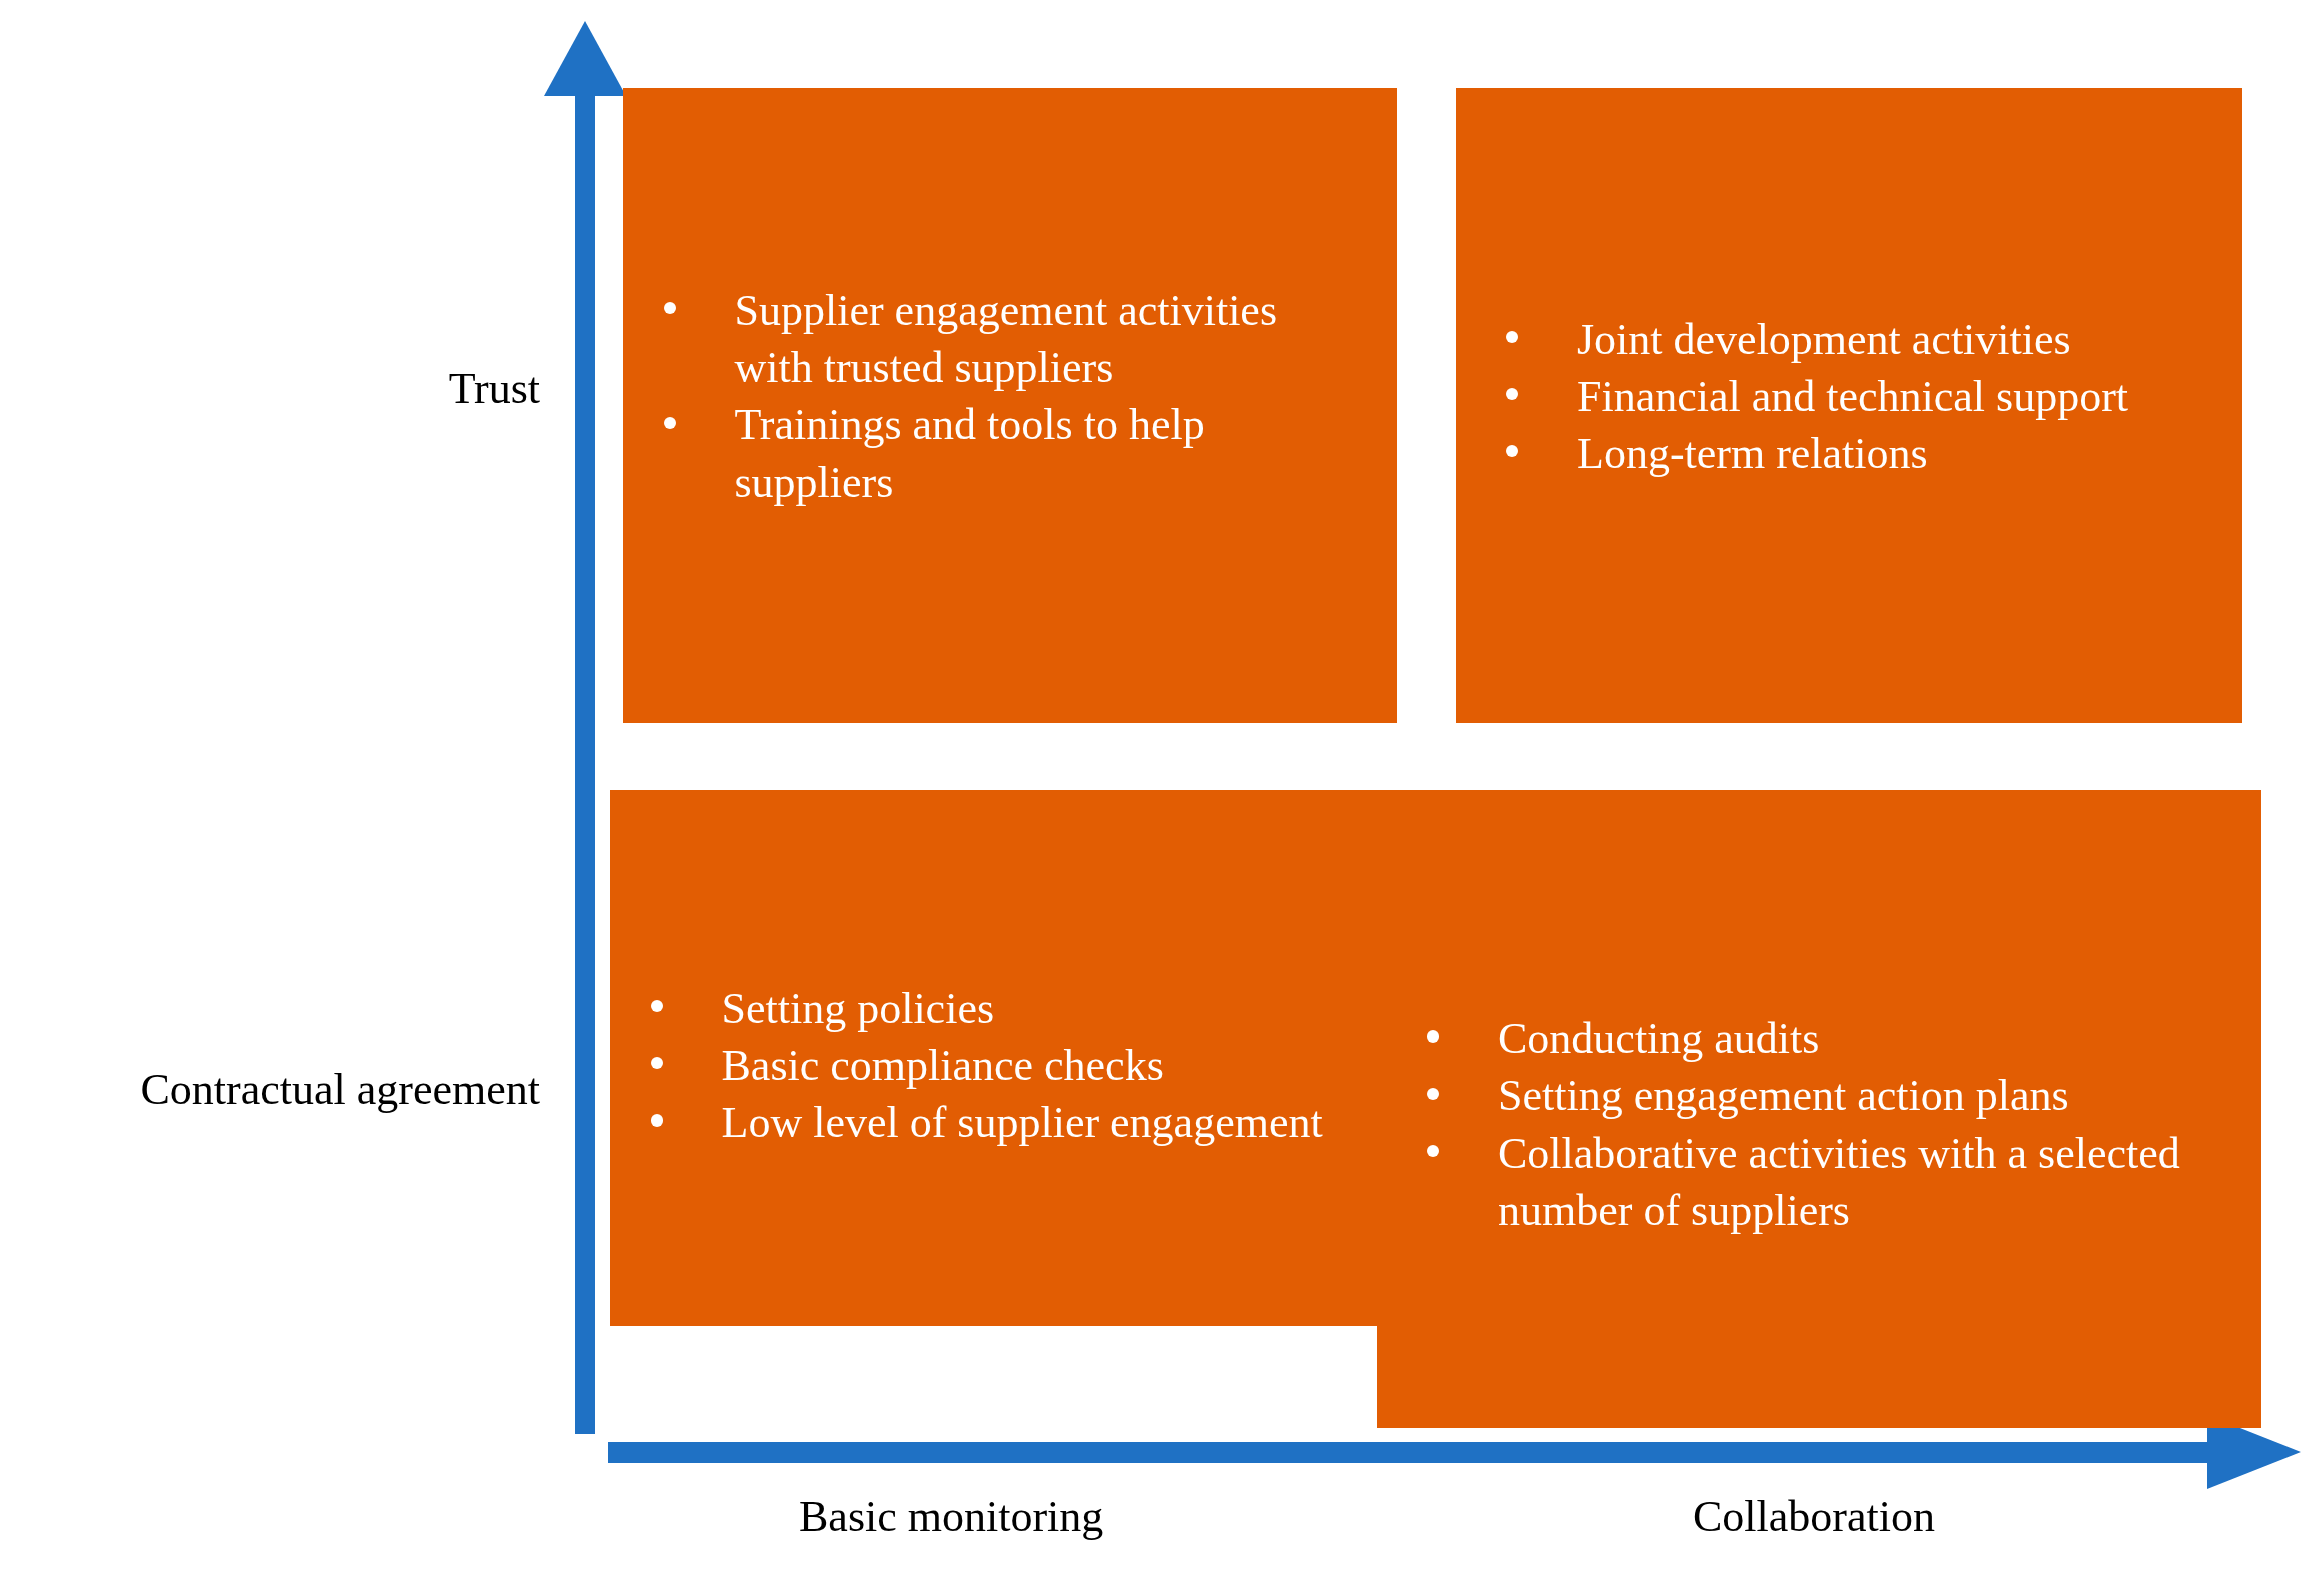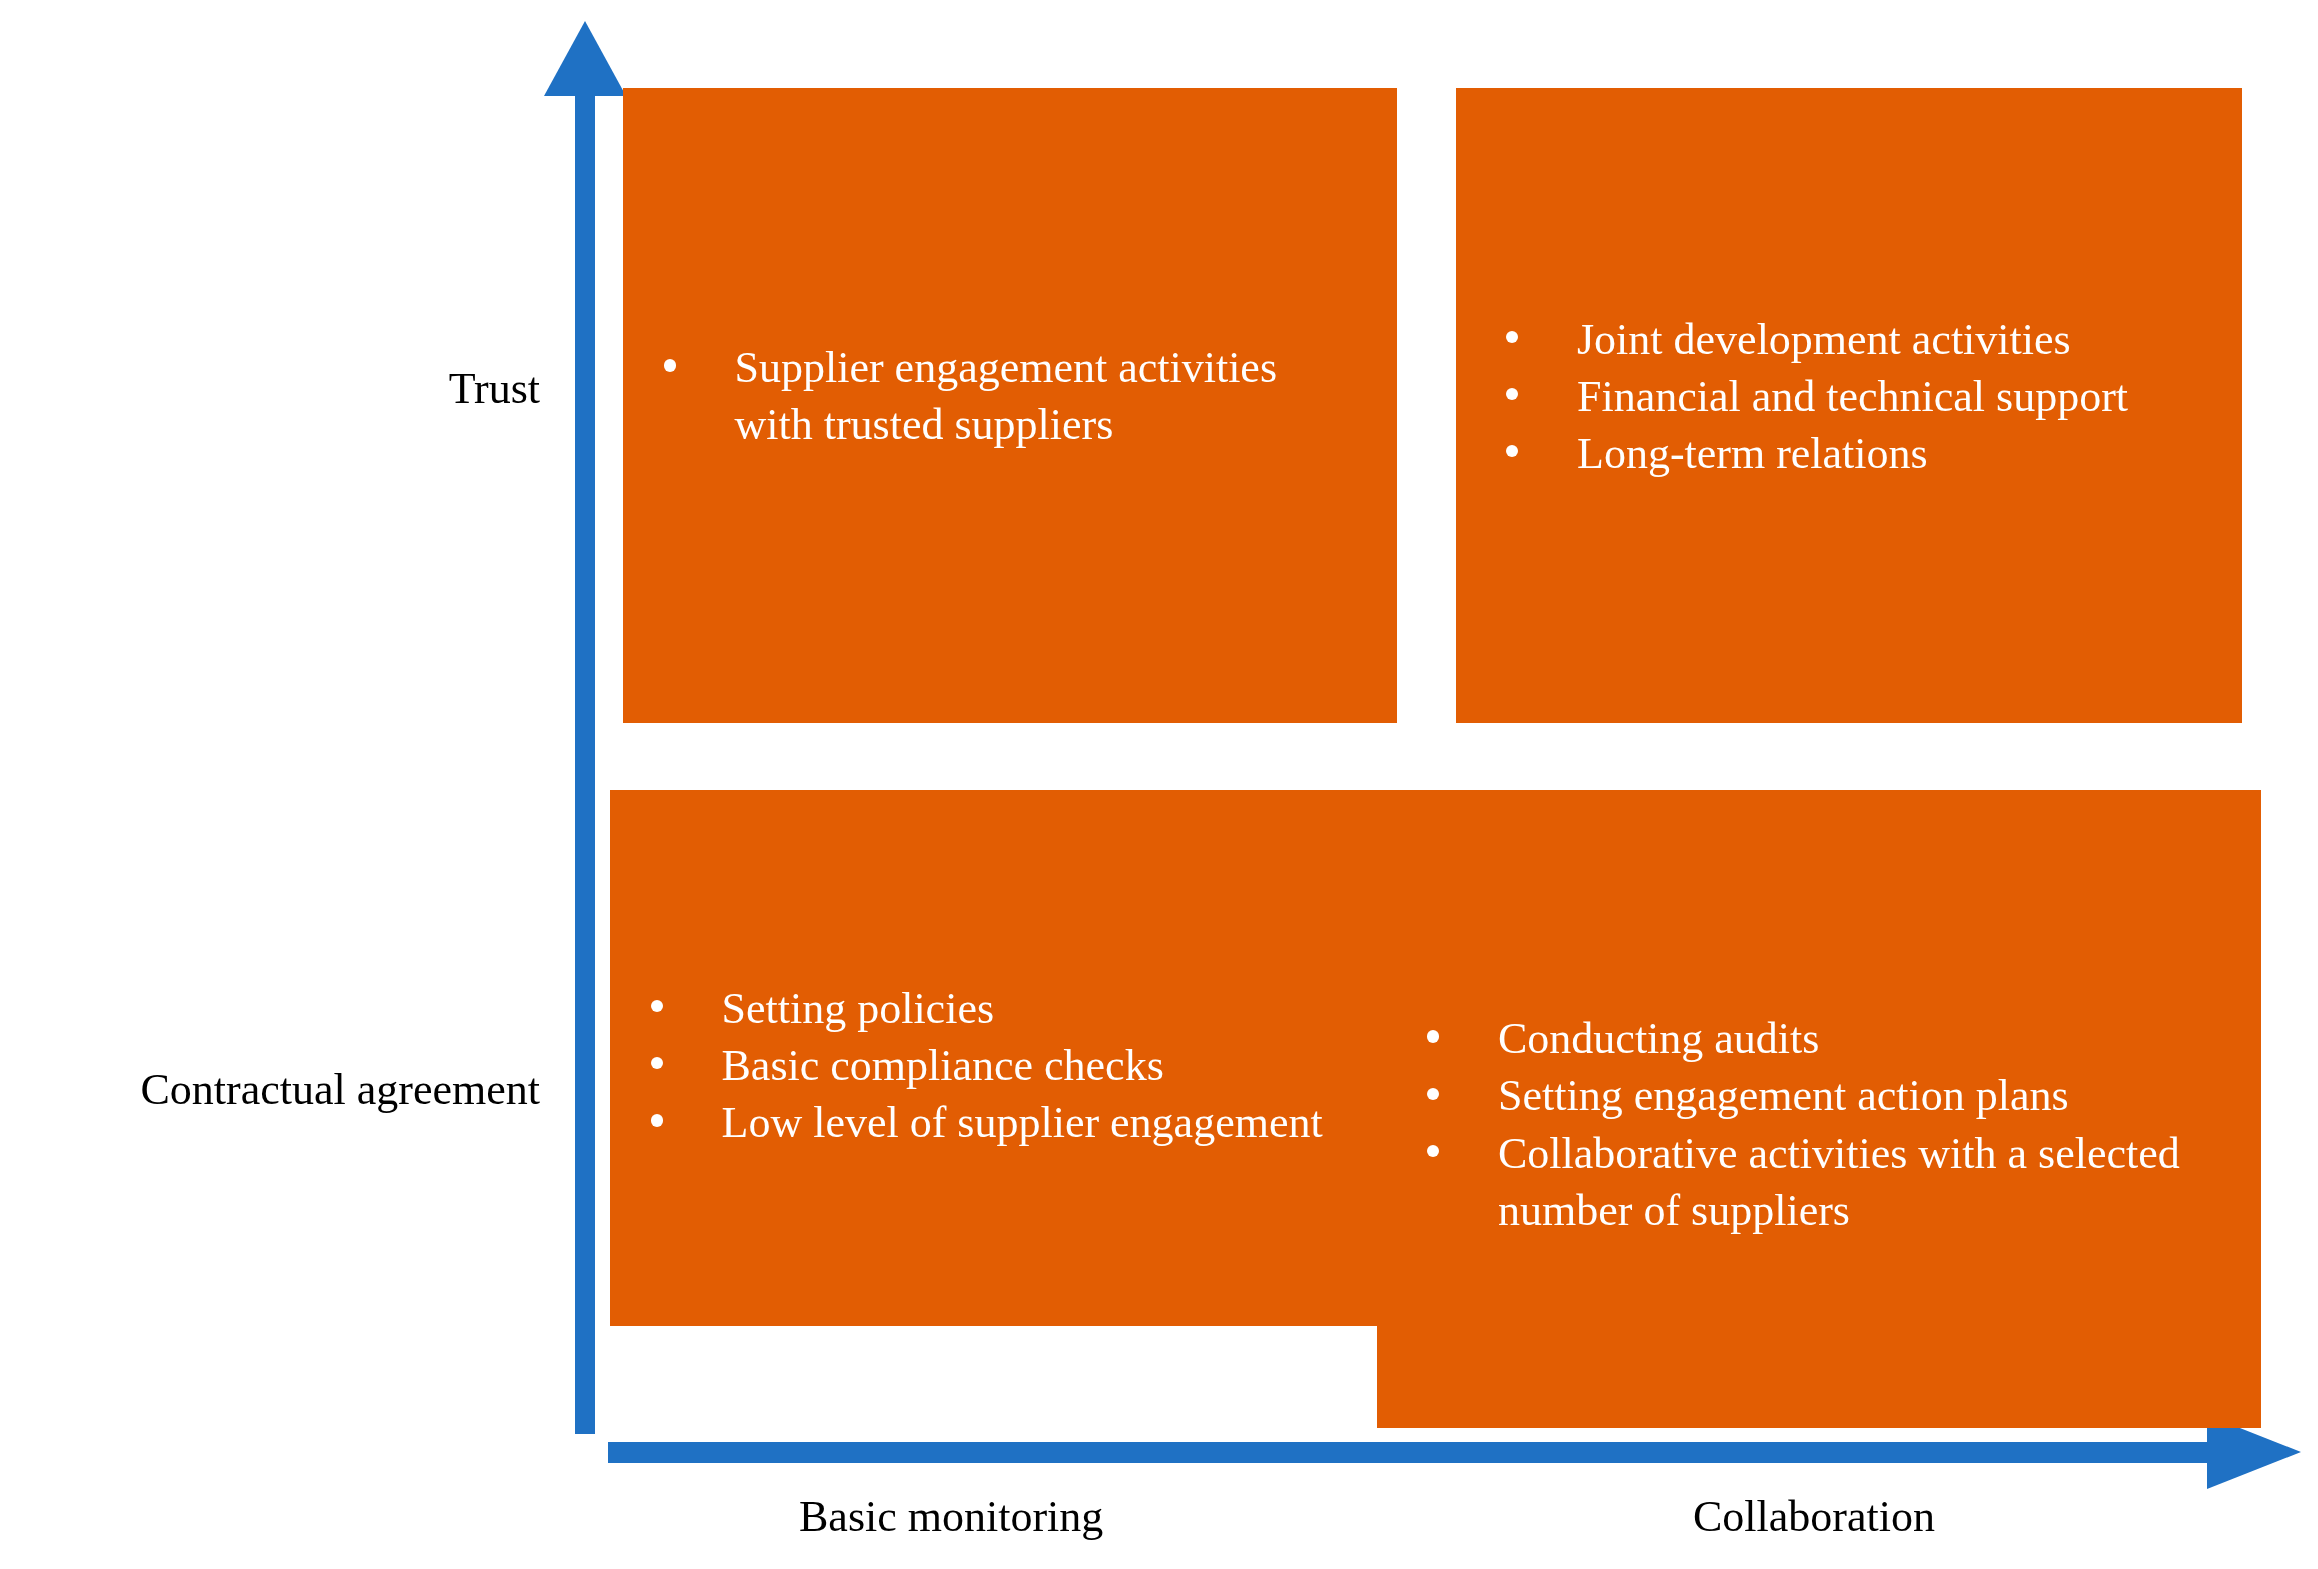--- a/index.html
+++ b/index.html
@@ -143,20 +143,24 @@
   <div class="axis-label label-x-left">Basic monitoring</div>
 
   <div class="axis-label label-x-right">Collaboration</div>
 
   <div class="quadrant q-tl">
     <ul class="bullet-list">
       <li class="bullet-item">
         <span class="bullet-dot"></span>
         <span>Supplier engagement activities with trusted suppliers</span>
       </li>
+      <li class="bullet-item">
+        <span class="bullet-dot"></span>
+        <span>Trainings and tools to help suppliers</span>
+      </li>
     </ul>
   </div>
 
   <div class="quadrant q-tr">
     <ul class="bullet-list">
       <li class="bullet-item">
         <span class="bullet-dot"></span>
         <span>Joint development activities</span>
       </li>
       <li class="bullet-item">

